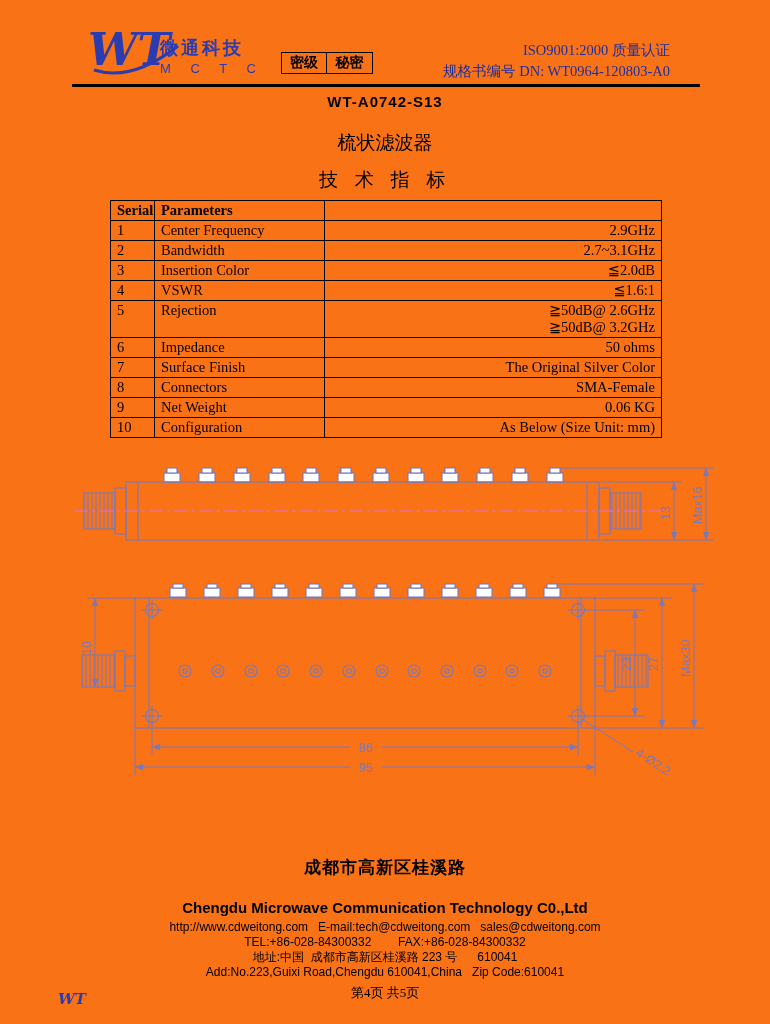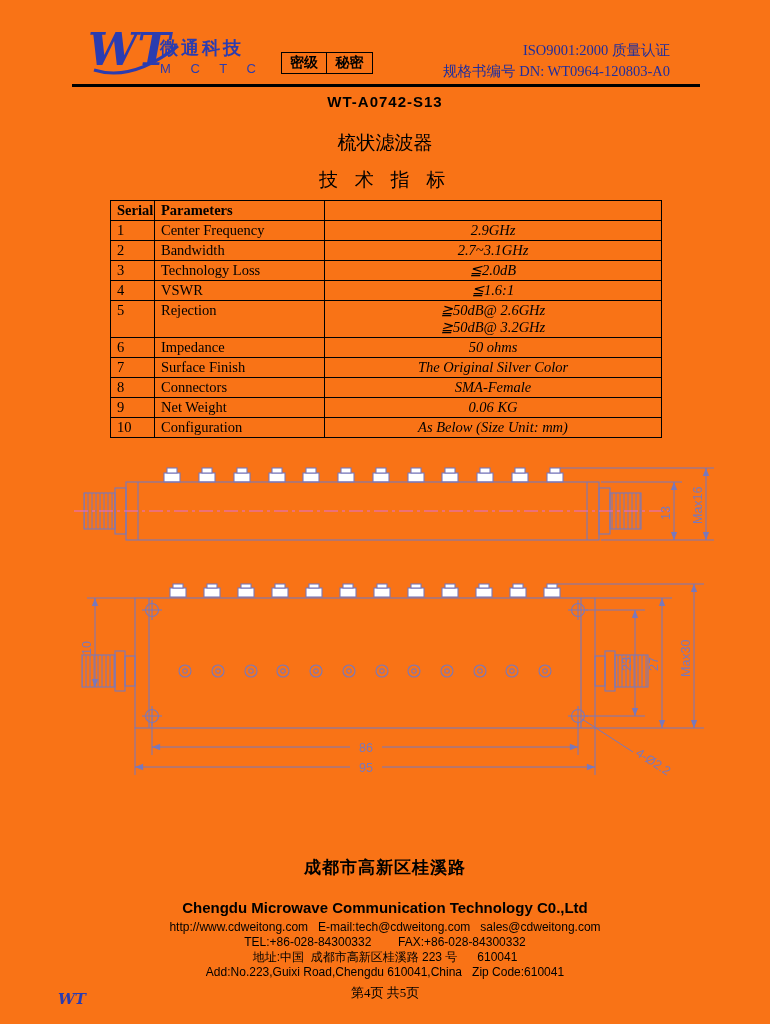--- a/index.html
+++ b/index.html
@@ -20,21 +20,21 @@
   
   .title { position:absolute; top:93px; width:100%; text-align:center; font-family:"Liberation Sans", sans-serif; font-weight:bold; font-size:15px; letter-spacing:1px; }
   .subtitle { position:absolute; top:130px; width:100%; text-align:center; font-size:19px; }
   .section-title { position:absolute; top:167px; width:100%; text-align:center; font-size:19px; letter-spacing:6px; }
 
   
   table.spec { position:absolute; left:110px; top:200px; width:551px; border-collapse:collapse; table-layout:fixed; font-size:14.5px; }
   table.spec td { border:1px solid #000; height:17px; padding:1px 6px; vertical-align:middle; }
   table.spec .c-serial { width:44px; text-align:left; }
   table.spec .c-param  { width:170px; text-align:left; }
-  table.spec .c-value  { width:337px; text-align:center;font-style:italic; }
+  table.spec .c-value  { width:337px; text-align:right; }
   table.spec .hdr { font-weight:bold; }
   table.spec .vtop { vertical-align:top; }
 
   
   .draw1 { position:absolute; left:70px; top:460px; }
   .draw2 { position:absolute; left:60px; top:583px; }
 
   
   .footer { position:absolute; top:856px; width:100%; text-align:center; }
   .f-cn { font-size:17px; font-weight:bold; letter-spacing:1px; }
@@ -84,21 +84,21 @@
       <td class="c-param">Center Frequency</td>
       <td class="c-value">2.9GHz</td>
     </tr>
     <tr>
       <td class="c-serial">2</td>
       <td class="c-param">Bandwidth</td>
       <td class="c-value">2.7~3.1GHz</td>
     </tr>
     <tr>
       <td class="c-serial">3</td>
-      <td class="c-param">Technology Loss</td>
+      <td class="c-param">Insertion Color</td>
       <td class="c-value">≦2.0dB</td>
     </tr>
     <tr>
       <td class="c-serial">4</td>
       <td class="c-param">VSWR</td>
       <td class="c-value">≦1.6:1</td>
     </tr>
     <tr>
       <td class="c-serial vtop">5</td>
       <td class="c-param vtop">Rejection</td>

